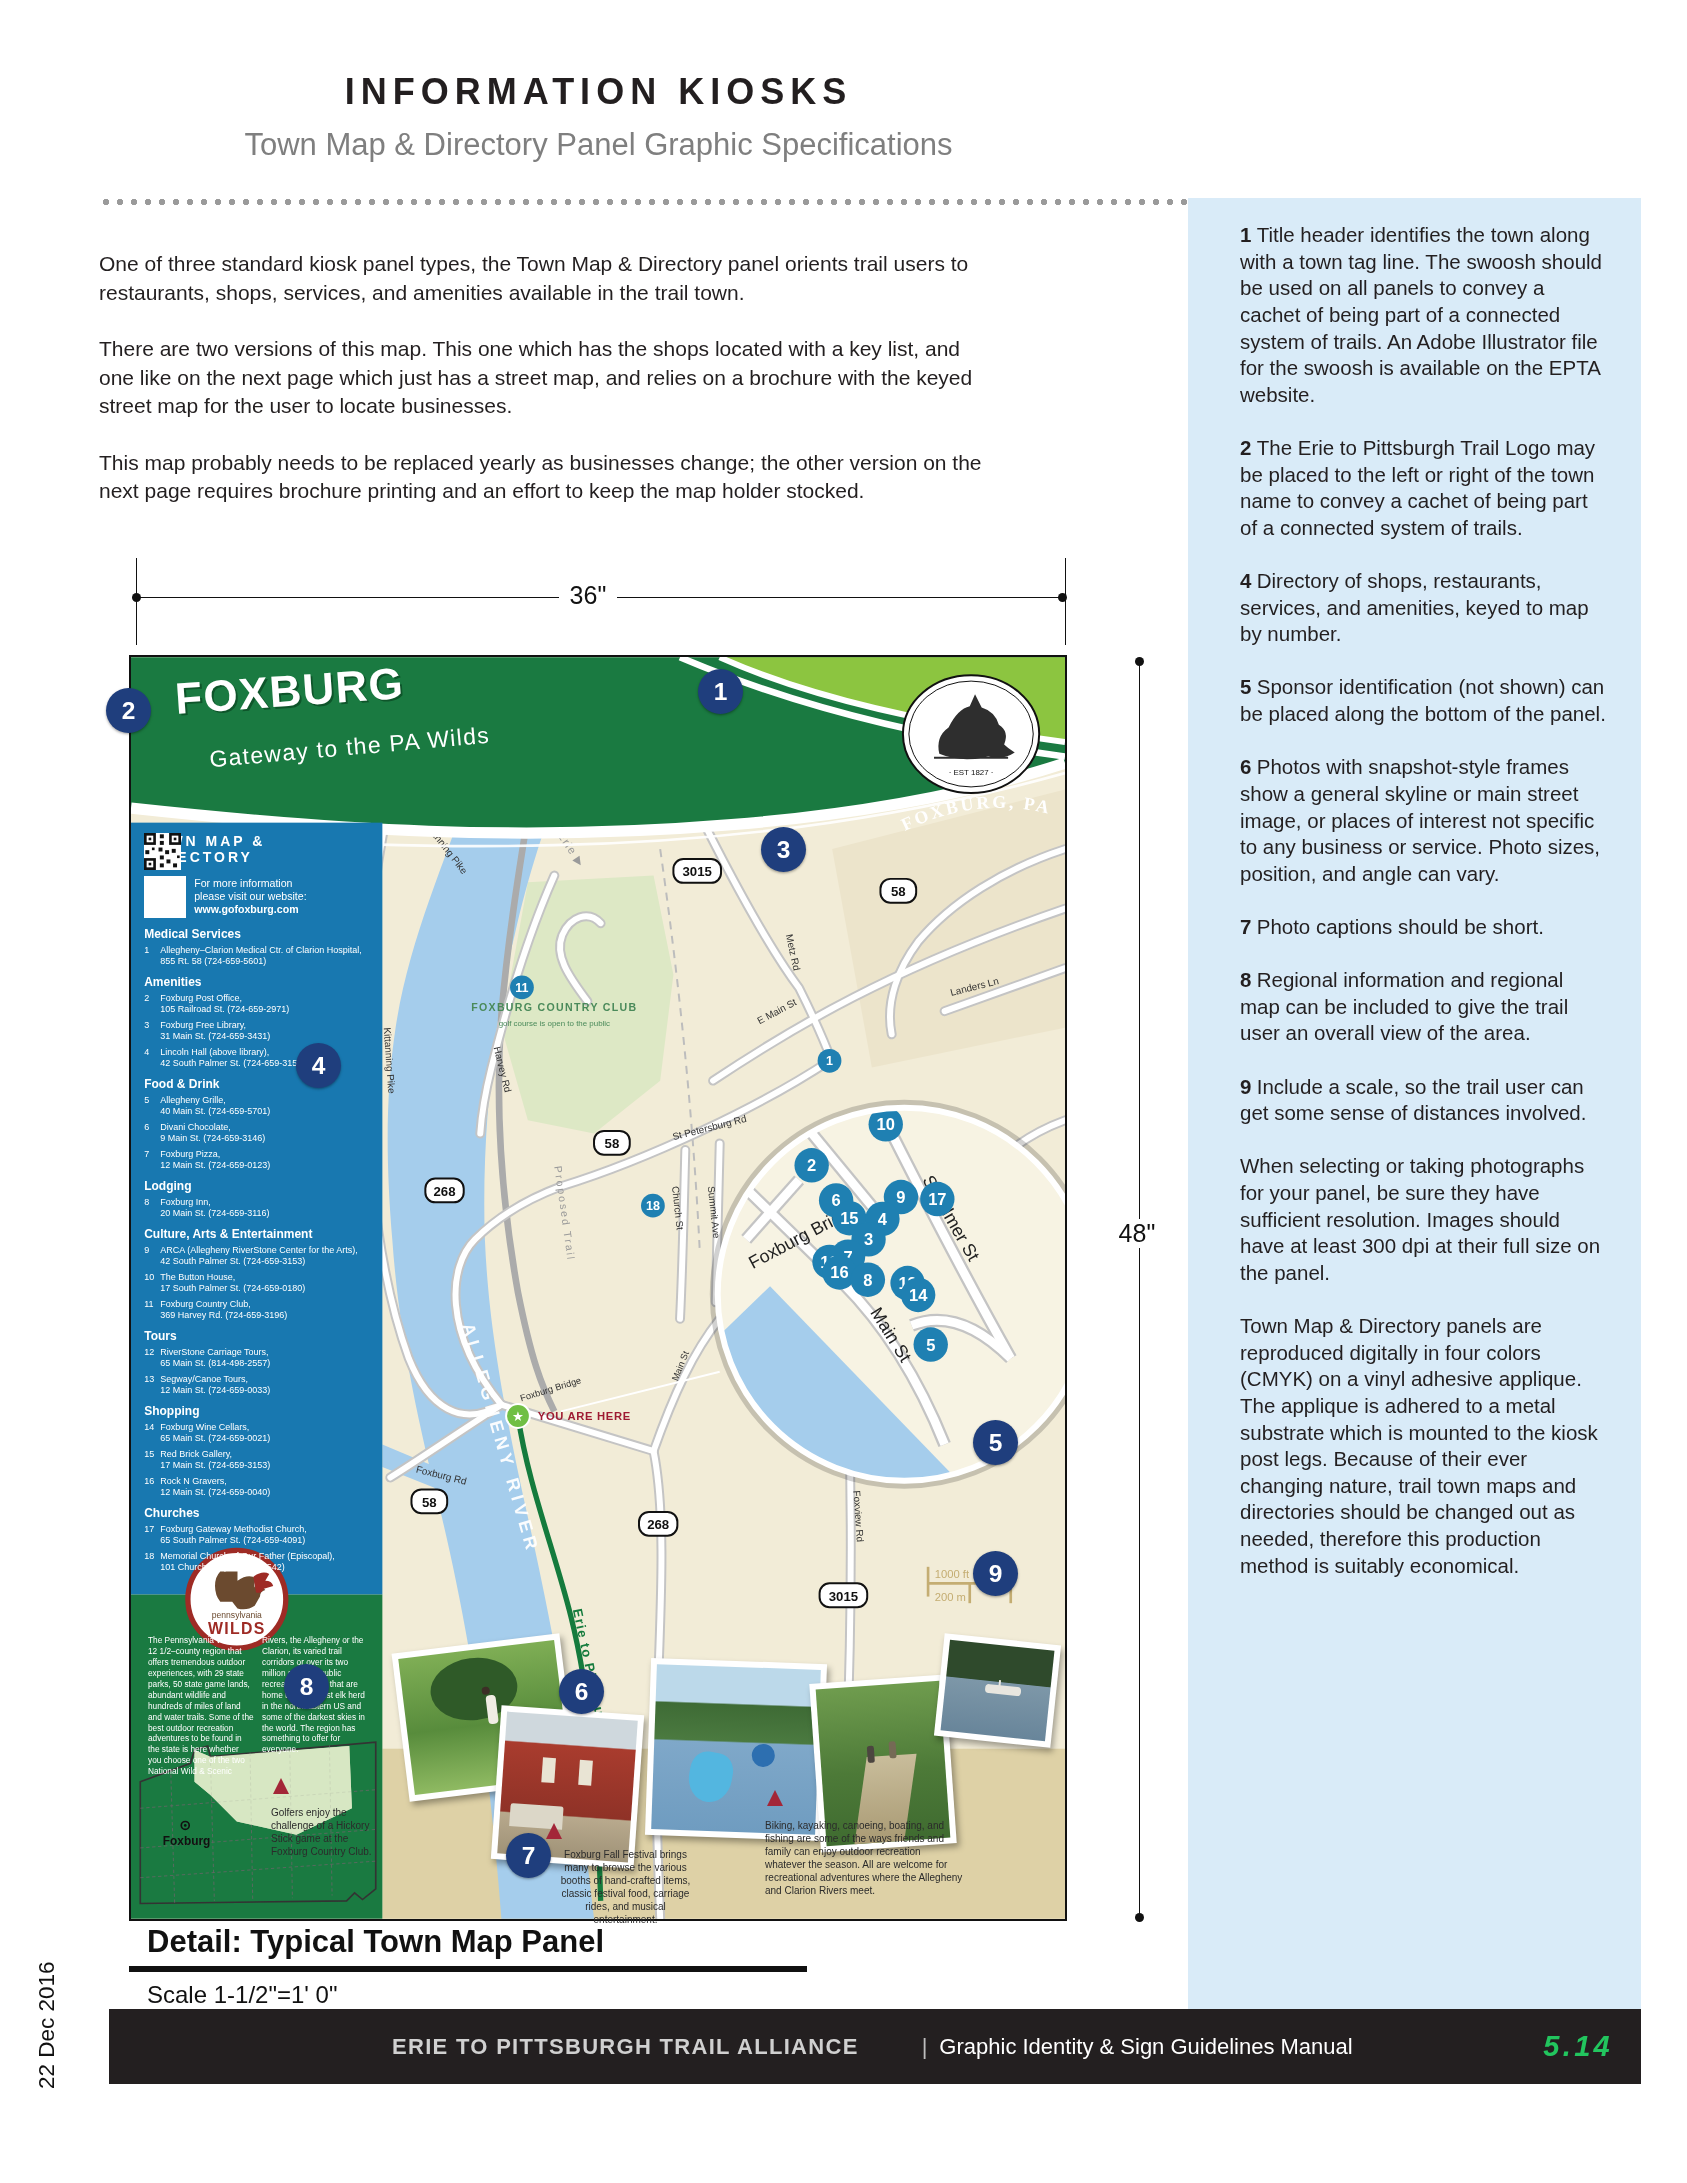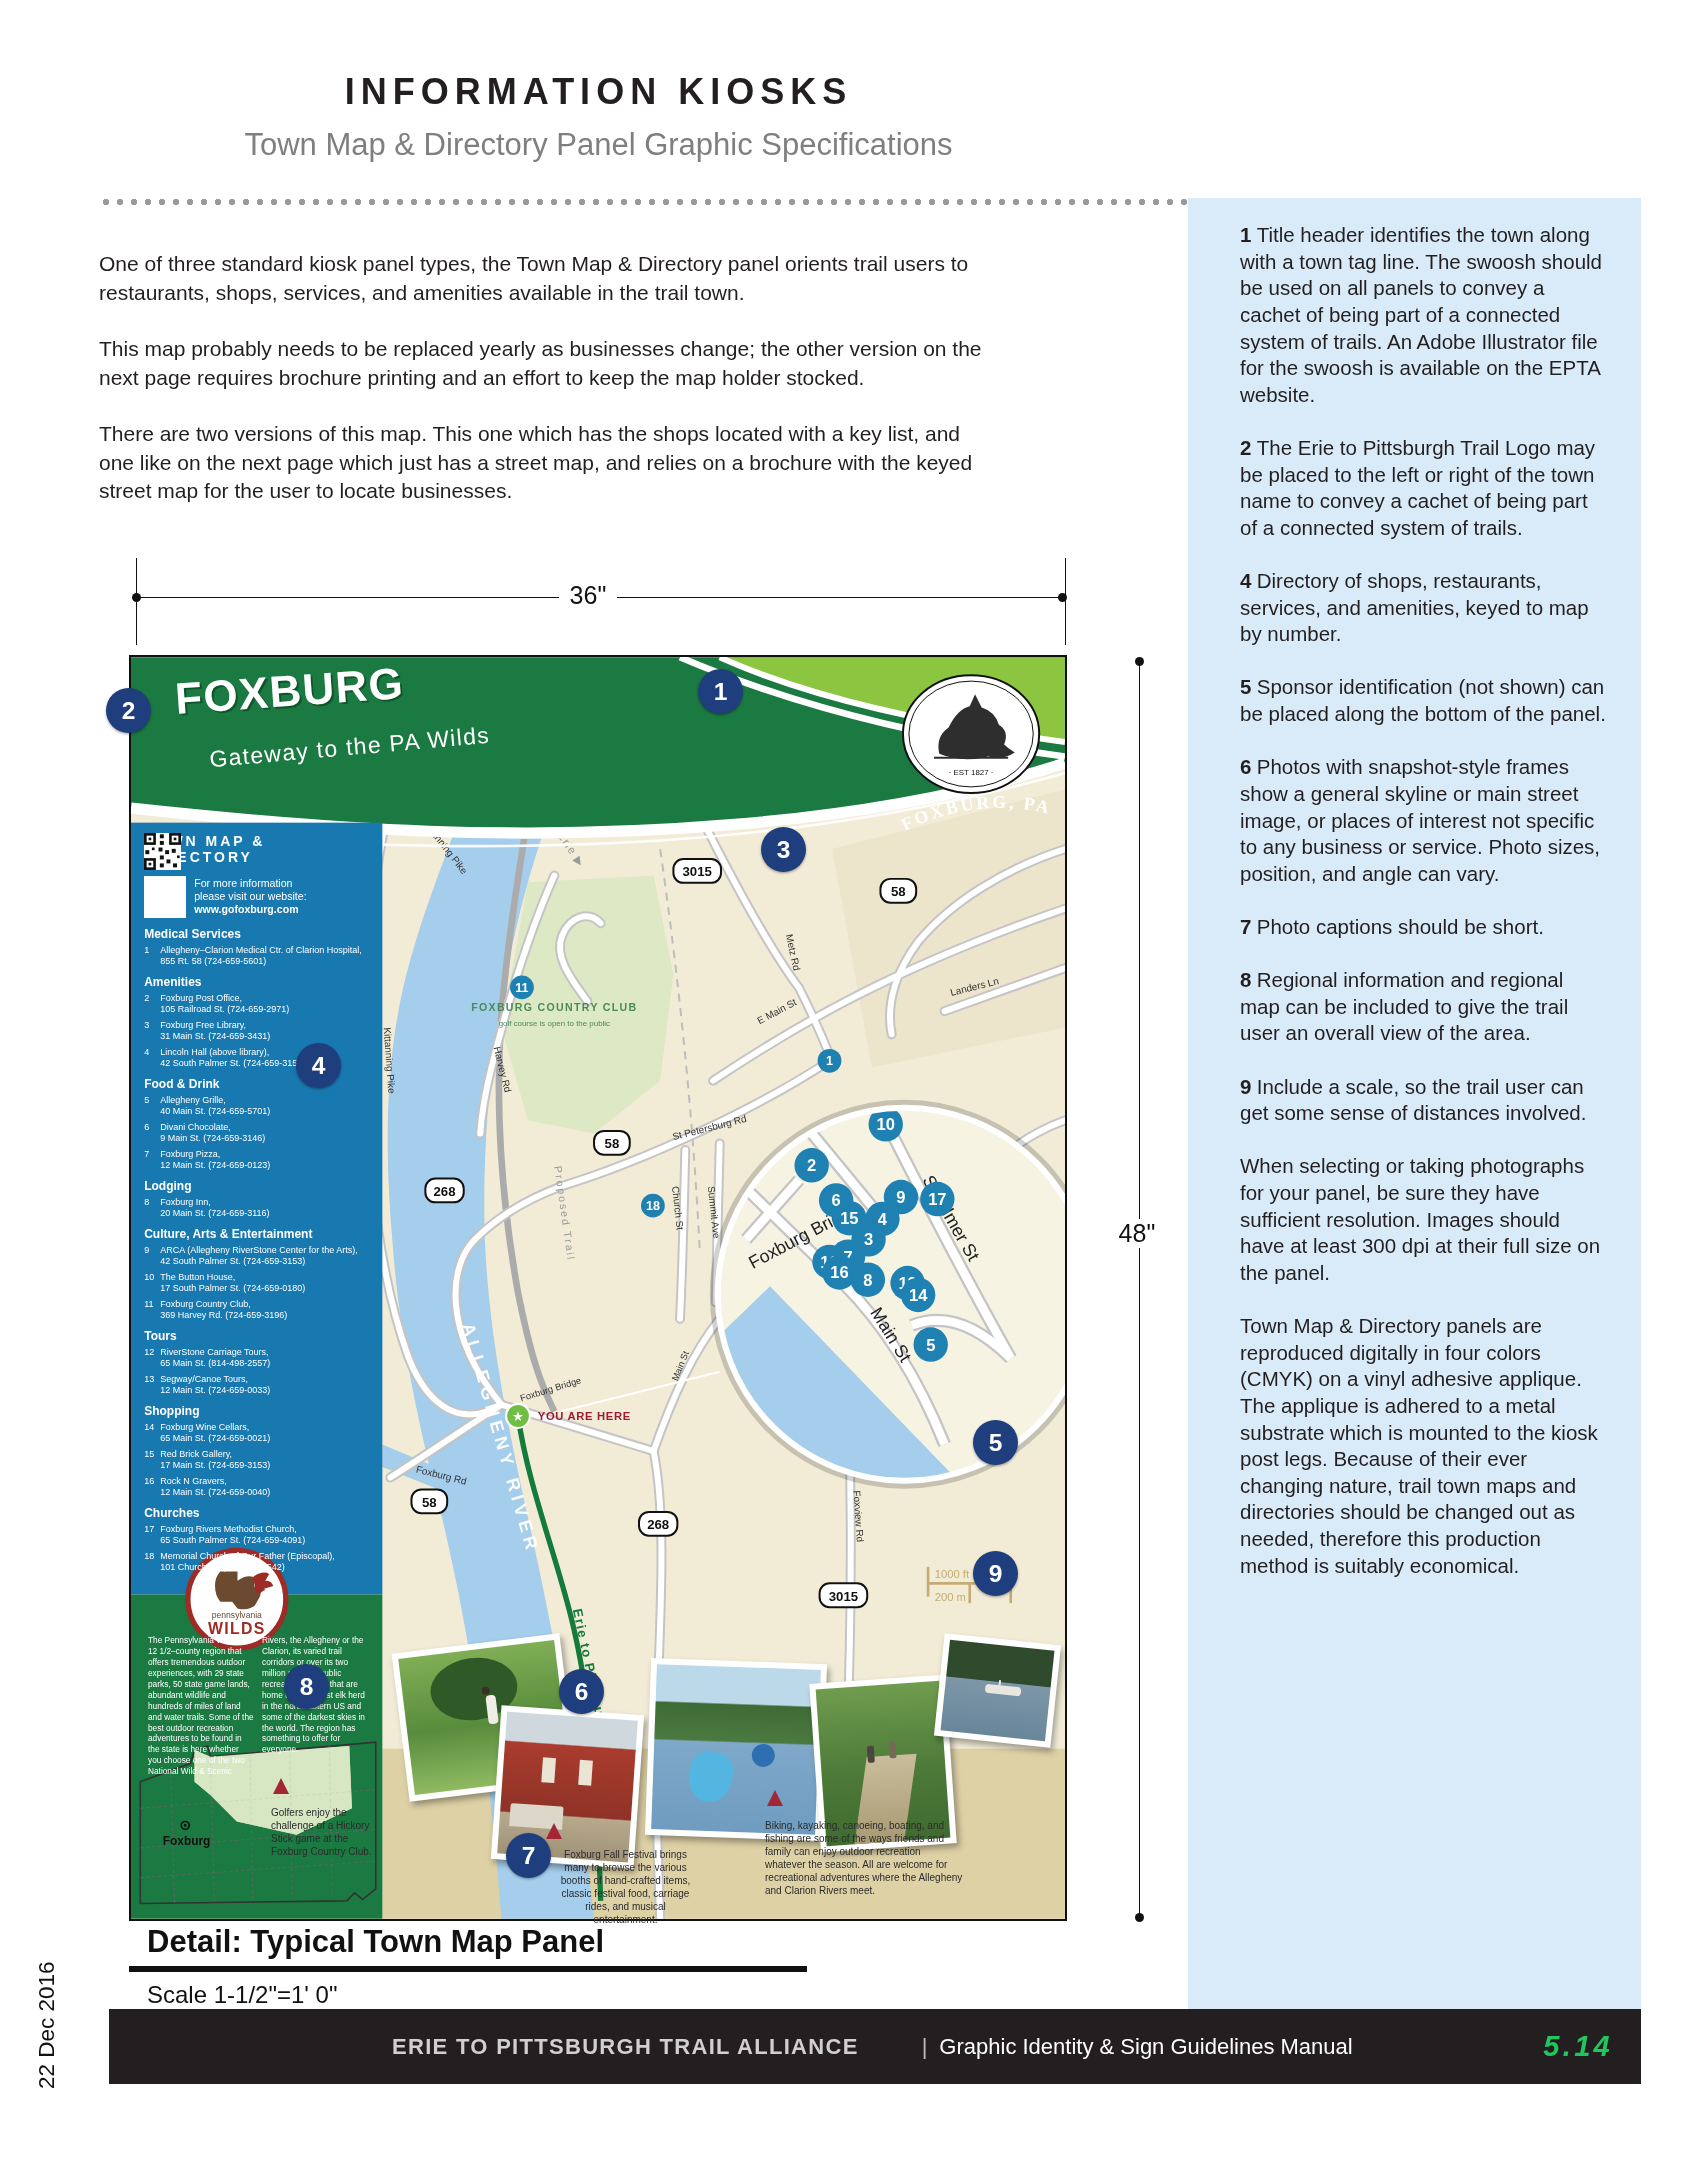--- a/index.html
+++ b/index.html
@@ -76,22 +76,22 @@
 </style>
 </head>
 <body>
 
 <div class="abs doc-title">INFORMATION KIOSKS</div>
 <div class="abs doc-subtitle">Town Map &amp; Directory Panel Graphic Specifications</div>
 <div class="abs dotted"></div>
 
 <div class="abs intro">
   <p>One of three standard kiosk panel types, the Town Map &amp; Directory panel orients trail users to restaurants, shops, services, and amenities available in the trail town.</p>
+  <p>There are two versions of this map. This one which has the shops located with a key list, and one like on the next page which just has a street map, and relies on a brochure with the keyed street map for the user to locate businesses.</p>
   <p>This map probably needs to be replaced yearly as businesses change; the other version on the next page requires brochure printing and an effort to keep the map holder stocked.</p>
-  <p>There are two versions of this map. This one which has the shops located with a key list, and one like on the next page which just has a street map, and relies on a brochure with the keyed street map for the user to locate businesses.</p>
 </div>
 
 <div class="abs notes">
   <p><strong>1</strong><span>Title header identifies the town along with a town tag line.  The swoosh should be used on all panels to convey a cachet of being part of a connected system of trails. An Adobe Illustrator file for the swoosh is available on the EPTA website.</span></p>
   <p><strong>2</strong><span>The Erie to Pittsburgh Trail Logo may be placed to the left or right of the town name to convey a cachet of being part of a connected system of trails.</span></p>
   <p><strong>4</strong><span>Directory of shops, restaurants, services, and amenities, keyed to map by number.</span></p>
   <p><strong>5</strong><span>Sponsor identification (not shown) can be placed along the bottom of the panel.</span></p>
   <p><strong>6</strong><span>Photos with snapshot-style frames show a general skyline or main street image, or places of interest not specific to any business or service. Photo sizes, position, and angle can vary.</span></p>
   <p><strong>7</strong><span>Photo captions should be short.</span></p>
   <p><strong>8</strong><span>Regional information and regional map can be included to give the trail user an overall view of the area.</span></p>
@@ -482,21 +482,21 @@
         <span><span>Red Brick Gallery,</span><br><span>17 Main St. (724-659-3153)</span></span>
       </div>
     <div class="item">
         <span class="num">16</span>
         <span><span>Rock N Gravers,</span><br><span>12 Main St. (724-659-0040)</span></span>
       </div>
 
     <h4>Churches</h4>
     <div class="item">
         <span class="num">17</span>
-        <span><span>Foxburg Rivers Methodist Church,</span><br><span>65 South Palmer St. (724-659-4091)</span></span>
+        <span><span>Foxburg Gateway Methodist Church,</span><br><span>65 South Palmer St. (724-659-4091)</span></span>
       </div>
     <div class="item">
         <span class="num">18</span>
         <span><span>Memorial Church of Our Father (Episcopal),</span><br><span>101 Church St. (724-659-4542)</span></span>
       </div>
   </div>
 
   <div class="abs pawilds-text">
     <div>The Pennsylvania Wilds is a 12 1/2–county region that offers tremendous outdoor experiences, with 29 state parks, 50 state game lands, abundant wildlife and hundreds of miles of land and water trails. Some of the best outdoor recreation adventures to be found in the state is here whether you choose one of the two National Wild &amp; Scenic</div>
     <div>Rivers, the Allegheny or the Clarion, its varied trail corridors or over its two million acres of public recreational lands that are home to the largest elk herd in the northeastern US and some of the darkest skies in the world. The region has something to offer for everyone.</div>

